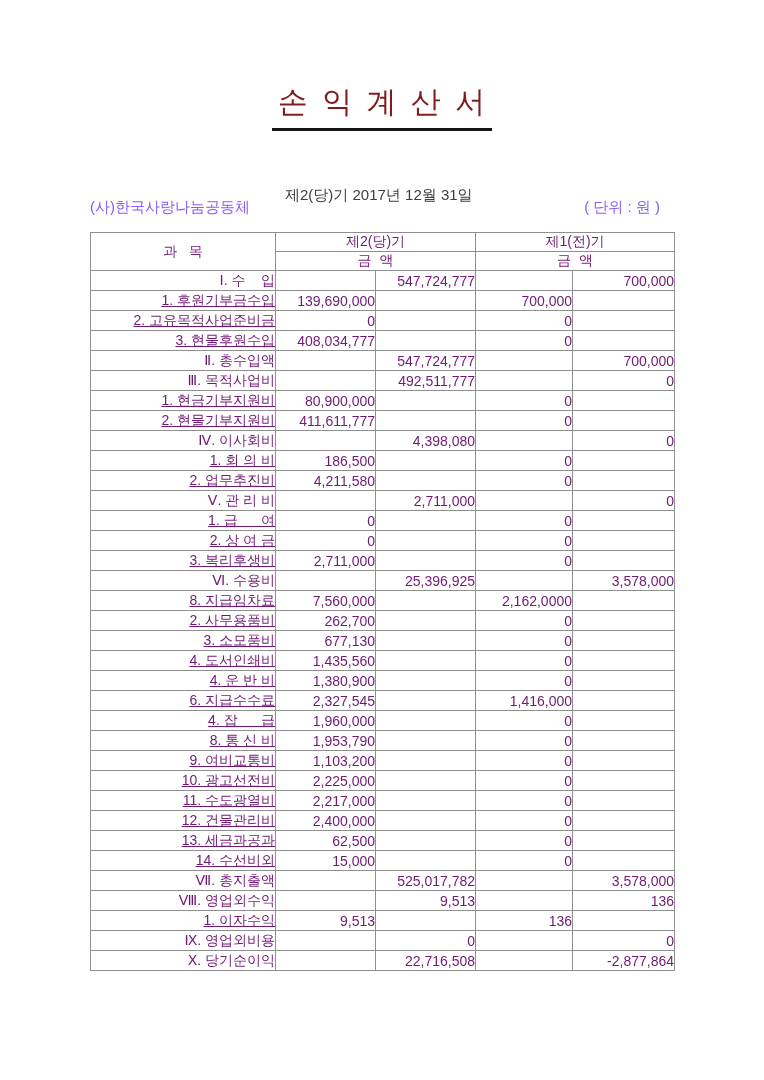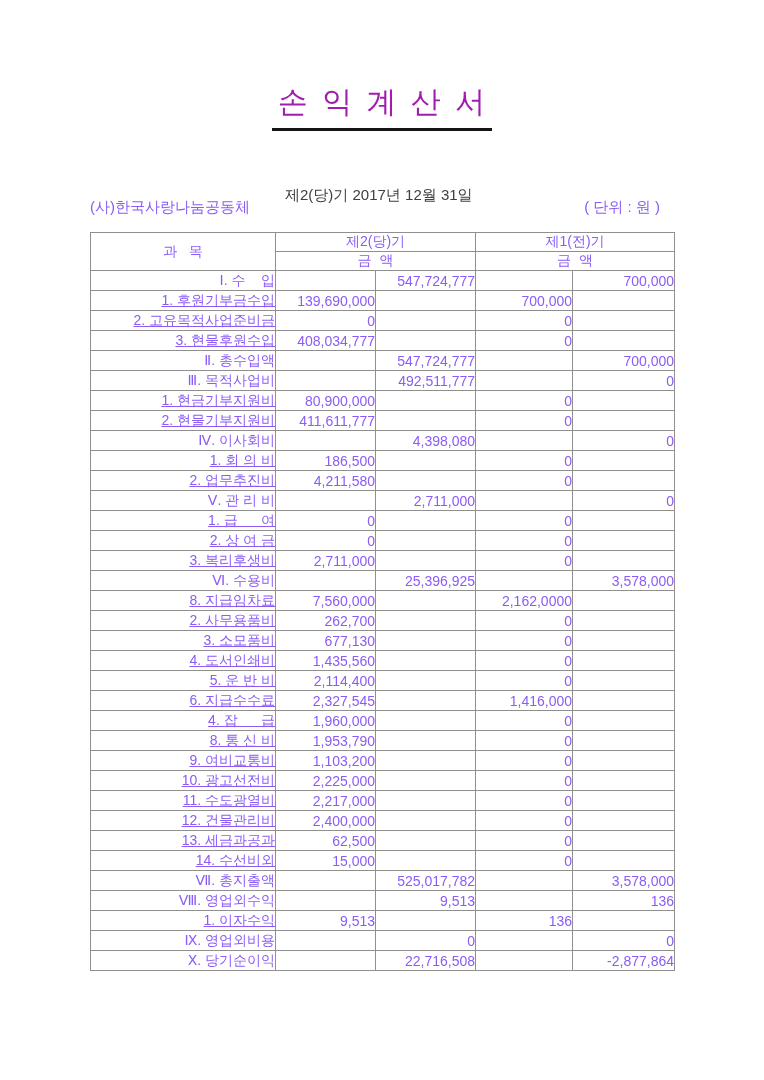--- a/index.html
+++ b/index.html
@@ -10,41 +10,41 @@
     color: #3e3e3e;
     overflow: hidden;
   }
   .doc { position: relative; width: 764px; height: 1080px; background: #fff; }
 
   .title-wrap { position: absolute; top: 82px; left: 0; width: 100%; text-align: center; }
   .doc-title {
     display: inline-block;
     font-size: 30px;
     letter-spacing: 3px;
-    color: #a21caf;
+    color: #7f1d1d;
     padding: 0 4px 5px 6px;
     border-bottom: 3px solid #151515;
     white-space: pre;
   }
 
   .period-block { position: absolute; top: 137px; left: 285px; font-size: 15px; line-height: 23px; color: #404040; white-space: pre; }
 
   .meta-row {
     position: absolute; top: 198px; left: 90px; width: 584px;
     display: flex; justify-content: space-between; align-items: baseline;
     font-size: 15px; color: #8b5cf6;
   }
   .unit-label { padding-right: 14px; white-space: pre; }
   .org-name { white-space: pre; }
 
   table.stmt {
     position: absolute; left: 90px; top: 232px;
     width: 584px; table-layout: fixed;
     border-collapse: collapse;
-    font-size: 14px; color: #8b5cf6;
+    font-size: 14px; color: #701a75;
   }
   table.stmt th, table.stmt td {
     border: 1px solid #8f8f8f;
     padding: 0;
     font-weight: normal;
     overflow: hidden;
   }
   table.stmt thead th { text-align: center; white-space: pre; }
   .hdr-r1 th { height: 17px; }
   .hdr-r2 th { height: 16px; }
@@ -226,22 +226,22 @@
           <td class="num"></td>
         </tr>
         <tr>
           <td class="lbl lbl-detail">4. 도서인쇄비</td>
           <td class="num">1,435,560</td>
           <td class="num"></td>
           <td class="num">0</td>
           <td class="num"></td>
         </tr>
         <tr>
-          <td class="lbl lbl-detail">5. 운 반 비</td>
-          <td class="num">2,114,400</td>
+          <td class="lbl lbl-detail">4. 운 반 비</td>
+          <td class="num">1,380,900</td>
           <td class="num"></td>
           <td class="num">0</td>
           <td class="num"></td>
         </tr>
         <tr>
           <td class="lbl lbl-detail">6. 지급수수료</td>
           <td class="num">2,327,545</td>
           <td class="num"></td>
           <td class="num">1,416,000</td>
           <td class="num"></td>

